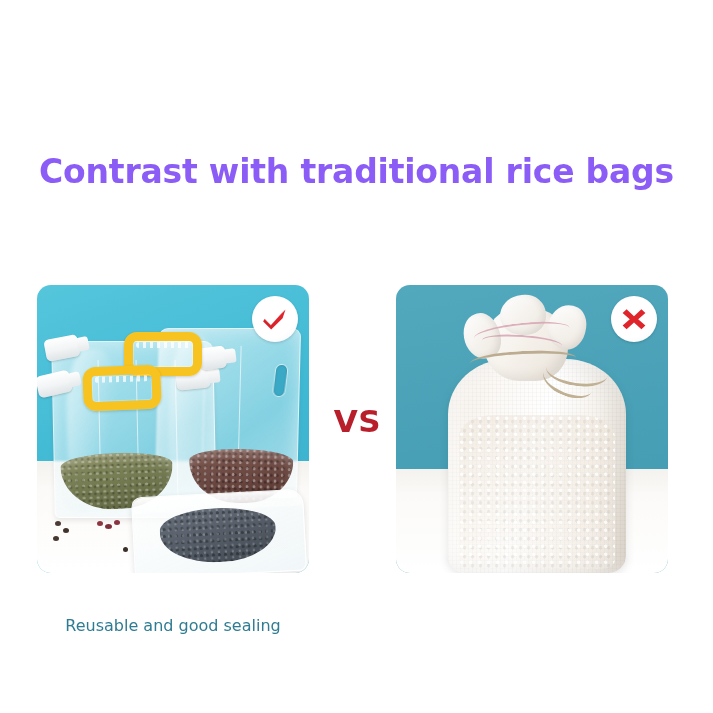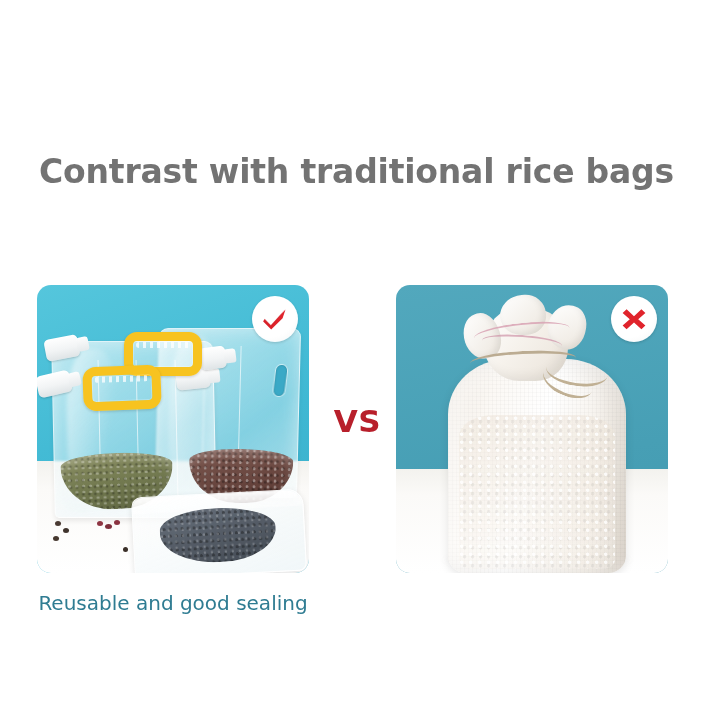--- a/index.html
+++ b/index.html
@@ -24,21 +24,21 @@
   
   .title {
     position: absolute;
     left: 0;
     right: 0;
     top: 152px;
     text-align: center;
     font-size: 33px;
     font-weight: 700;
     letter-spacing: -0.2px;
-    color: #737373;
+    color: #8b5cf6;
     font-family: "DejaVu Sans", sans-serif;
     white-space: nowrap;
   }
 
   
   .compare {
     position: absolute;
     left: 0;
     top: 285px;
     width: 713px;
@@ -101,22 +101,22 @@
     font-size: 31px;
     font-weight: 700;
     color: #b81f2b;
     font-family: "DejaVu Sans", sans-serif;
     letter-spacing: 0.5px;
   }
 
   
   .caption {
     position: absolute;
-    top: 591px;
-    font-size: 20px;
+    top: 616px;
+    font-size: 16px;
     color: #2f7c92;
     font-family: "DejaVu Sans", sans-serif;
     white-space: nowrap;
   }
   .caption-left  { left: 37px;  width: 272px; text-align: center; }
   .caption-right { left: 396px; width: 272px; text-align: center; }
 
   
   .pouch {
     position: absolute;

